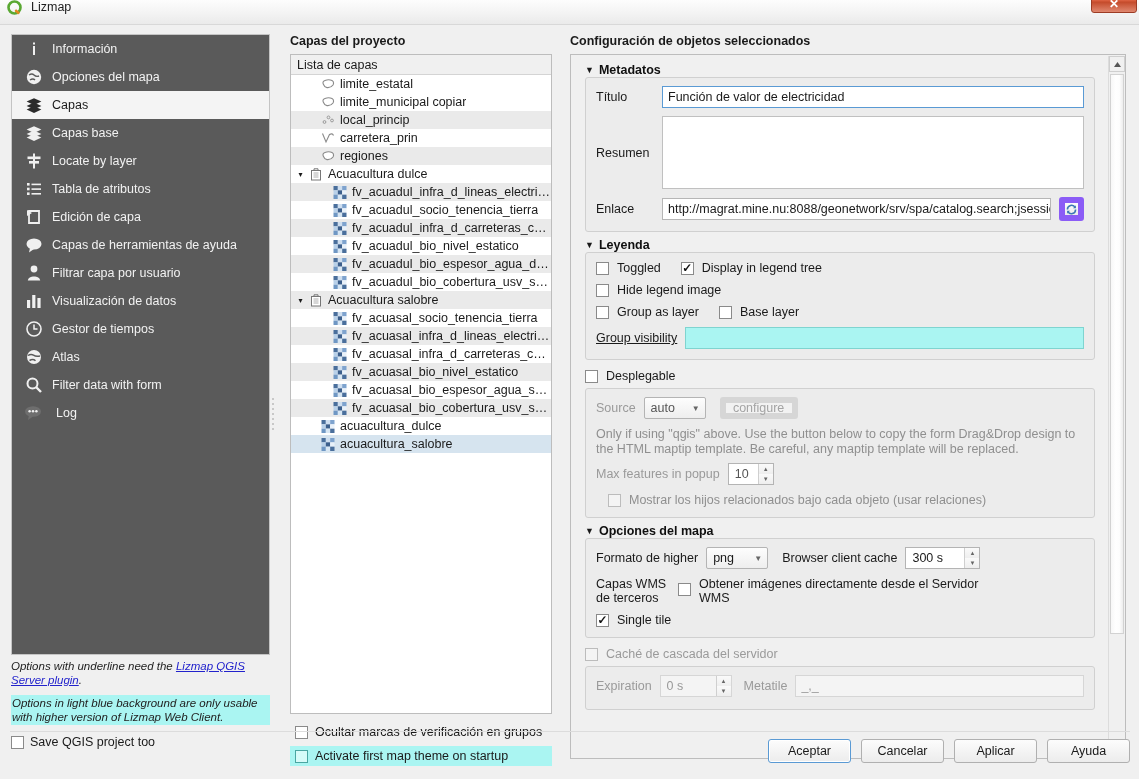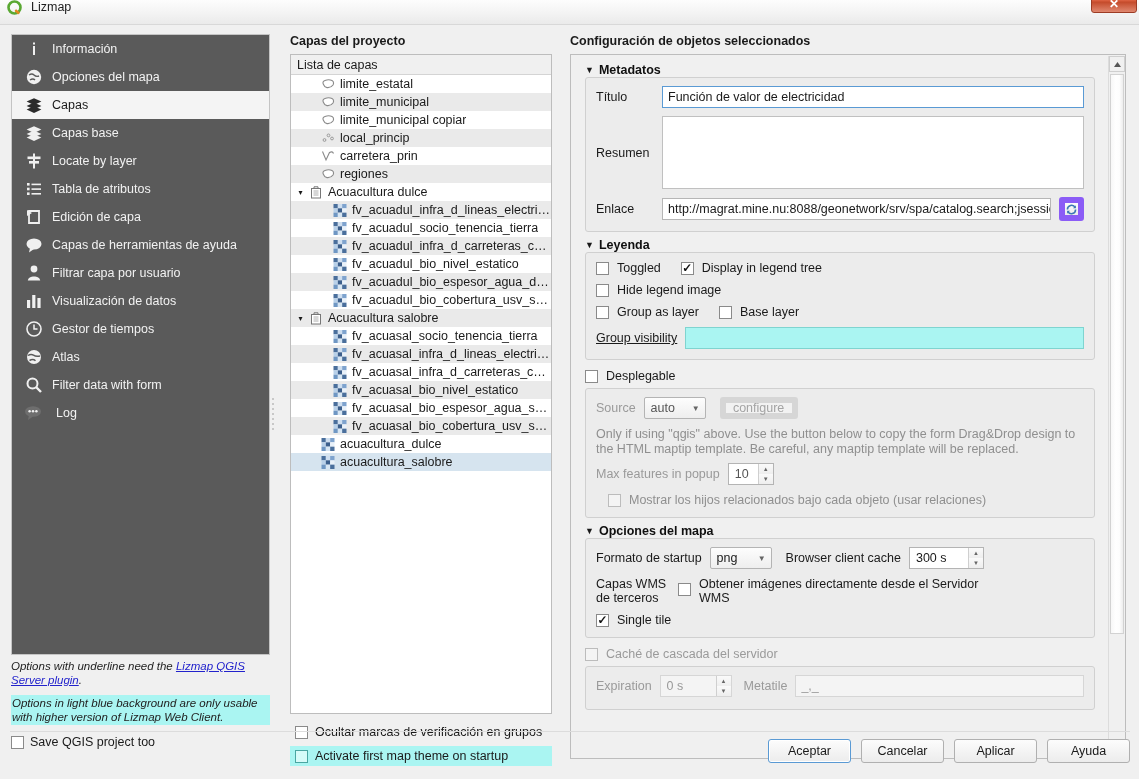--- a/index.html
+++ b/index.html
@@ -371,29 +371,20 @@
         <div class="tree" id="tree">
             <div class="trow">
               <span class="expander" style="margin-left: 15px; font-size: 8px;"></span>
               <span class="licon">
                 <svg width="14" height="12" viewBox="0 0 14 12">
                   <path d="M2.5 6.5 Q1 3.5 4 2.4 Q8 1 11 2.6 Q13.5 4 12 7 Q10 10 6 9.6 Q3.5 9.2 2.5 6.5 Z" fill="#fff" stroke="#8a8a8a" stroke-width="1.1"></path>
                 </svg>
               </span>
               <span class="lname">limite_estatal</span>
             </div>
-            <div class="trow alt">
-              <span class="expander" style="margin-left: 15px; font-size: 8px;"></span>
-              <span class="licon">
-                <svg width="14" height="12" viewBox="0 0 14 12">
-                  <path d="M2.5 6.5 Q1 3.5 4 2.4 Q8 1 11 2.6 Q13.5 4 12 7 Q10 10 6 9.6 Q3.5 9.2 2.5 6.5 Z" fill="#fff" stroke="#8a8a8a" stroke-width="1.1"></path>
-                </svg>
-              </span>
-              <span class="lname">limite_municipal</span>
-            </div>
             <div class="trow">
               <span class="expander" style="margin-left: 15px; font-size: 8px;"></span>
               <span class="licon">
                 <svg width="14" height="12" viewBox="0 0 14 12">
                   <path d="M2.5 6.5 Q1 3.5 4 2.4 Q8 1 11 2.6 Q13.5 4 12 7 Q10 10 6 9.6 Q3.5 9.2 2.5 6.5 Z" fill="#fff" stroke="#8a8a8a" stroke-width="1.1"></path>
                 </svg>
               </span>
               <span class="lname">limite_municipal copiar</span>
             </div>
             <div class="trow alt">
@@ -793,21 +784,21 @@
               <span class="lbl" style="color:#8f8f8f">Mostrar los hijos relacionados bajo cada objeto (usar relaciones)</span>
             </div>
           </div>
 
           <div class="sect-title">
             <span class="caret">▼</span>
             <span class="gb-title">Opciones del mapa</span>
           </div>
           <div class="group">
             <div class="row">
-              <span class="lbl">Formato de startup</span>
+              <span class="lbl">Formato de higher</span>
               <span class="combo" style="width:62px">
                 <span>png</span>
                 <span class="arw">▼</span>
               </span>
               <span class="lbl" style="margin-left:6px">Browser client cache</span>
               <span class="spin" style="width:75px">
                 <span class="val">300 s</span>
                 <span class="btns">
                     <div>▲</div>
                     <div>▼</div>

